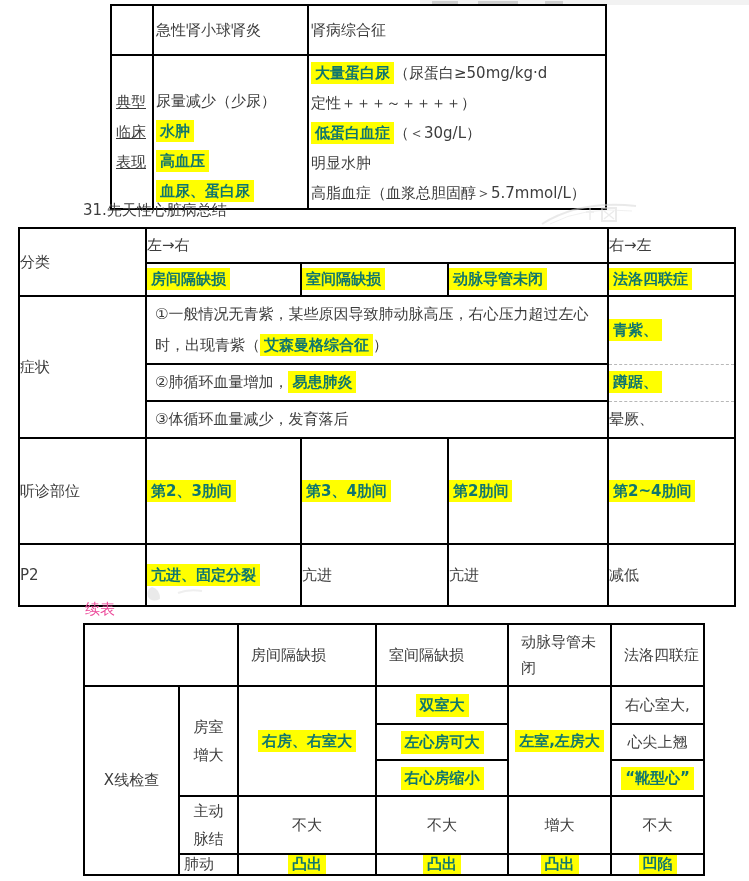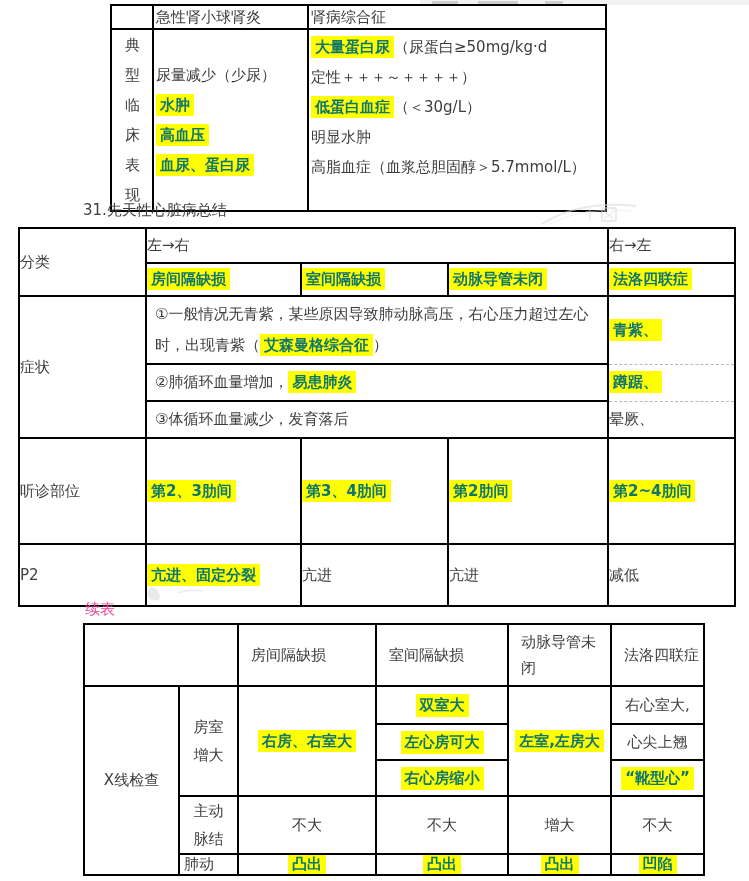--- a/index.html
+++ b/index.html
@@ -8,21 +8,21 @@
 
   table { border-collapse:collapse; table-layout:fixed; position:absolute; background:#fff; }
   td { border:2px solid #000; font-size:15px; color:#3d3d3d; vertical-align:middle; overflow:hidden; }
 
   .hl { background:#ffff00; color:#0f766e; font-weight:bold; padding:2px 4px; }
 
   
   #t1 { left:110px; top:4px; width:495px; }
   #t1 td.hd { text-align:left; padding-left:2px; }
   .t1-lines { line-height:30px; text-align:left; padding-left:2px; }
-  .t1-label { line-height:30px; text-align:left; padding-left:13px; }
+  .t1-label { line-height:30px; text-align:left; padding-left:4px;text-decoration:underline; }
 
   
   .sec-title { position:absolute; left:83px; top:201px; font-size:15px; color:#3d3d3d; }
   .cont-label { position:absolute; left:85px; top:600px; font-size:15px; color:#ec4899; }
 
   
   #t2 { left:18px; top:227px; width:716px; }
   #t2 td { text-align:left; }
   #t2 td.sym { text-align:left; padding:2px 8px; line-height:31px; }
   td.dash-b { border-bottom:1px dashed #b8b8b8; }
@@ -50,21 +50,21 @@
 <div class="top-dash" style="left:478px;width:40px;"></div>
 <div class="top-dash" style="left:545px;width:18px;"></div>
 
 <table id="t1">
   <colgroup>
       <col style="width:42px">
       <col style="width:155px">
       <col style="width:298px">
     </colgroup>
   <tbody>
-      <tr style="height:24px">
+      <tr style="height:50px">
     <td></td>
     <td class="hd">急性肾小球肾炎</td>
     <td class="hd">肾病综合征</td>
   </tr>
   <tr style="height:152px">
     <td>
       <div class="t1-label">
         <div>典型</div>
         <div>临床</div>
         <div>表现</div>

